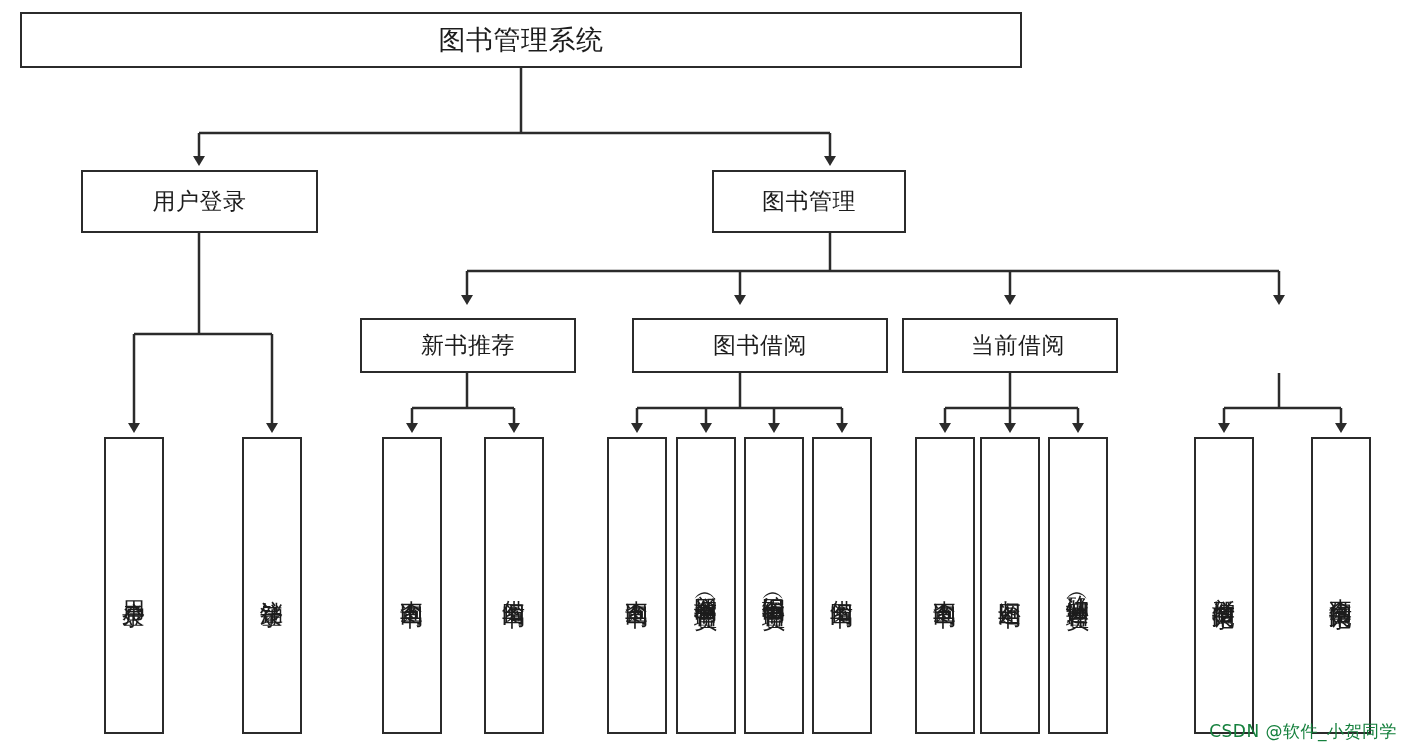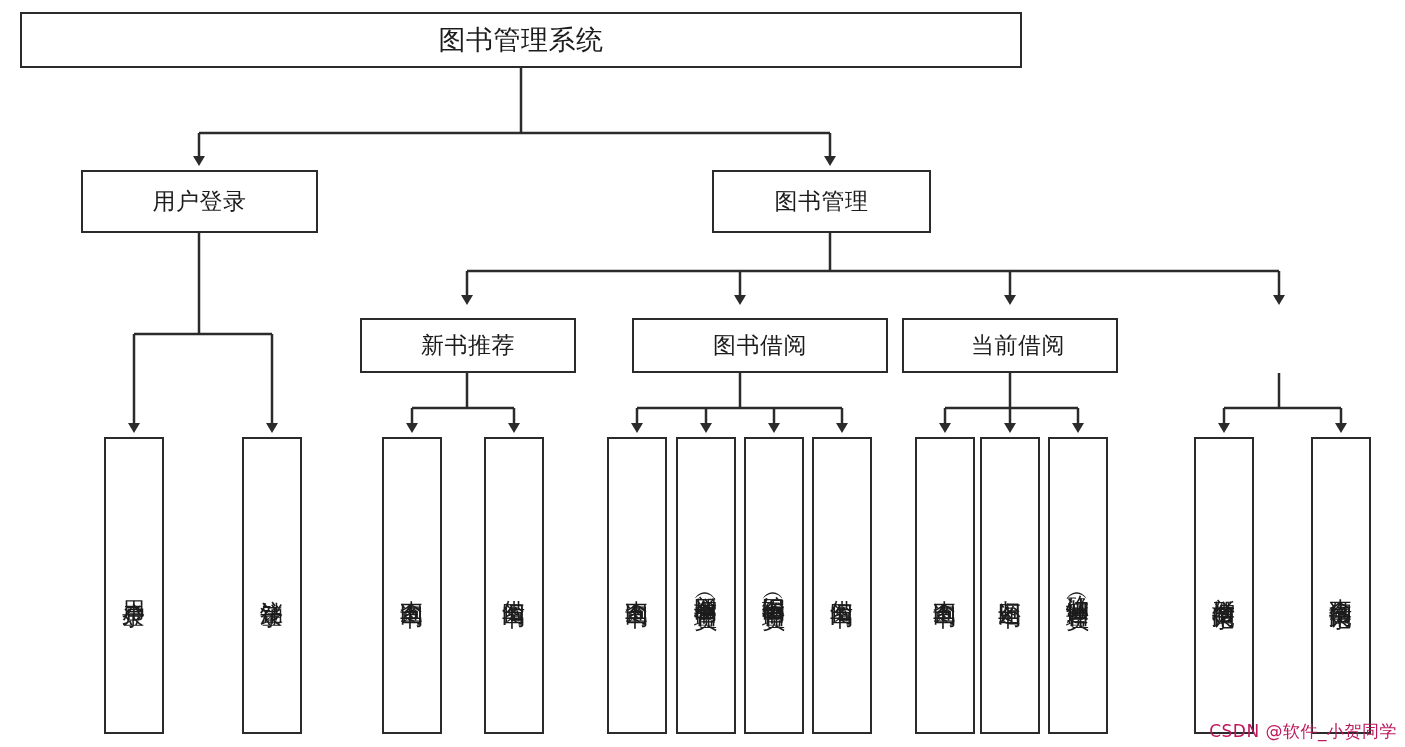--- a/index.html
+++ b/index.html
@@ -60,21 +60,21 @@
     line-height: 1.05;
     letter-spacing: 2px;
     white-space: nowrap;
     max-height: 280px;
   }
   #watermark {
     position: absolute;
     right: 8px;
     bottom: 4px;
     font-size: 17px;
-    color: #be185d;
+    color: #15803d;
     letter-spacing: 0.5px;
     white-space: nowrap;
     pointer-events: none;
   }
 </style>
 </head>
 <body>
 
 <div id="canvas">
 
@@ -128,21 +128,21 @@
     </g>
   </svg>
 
   <div class="node h" id="node-root" style="left:20px; top:12px; width:1002px; height:56px;">
     <span class="label">图书管理系统</span>
   </div>
 
   <div class="node h" style="left:81px; top:170px; width:237px; height:63px;">
     <span class="label">用户登录</span>
   </div>
-  <div class="node h" style="left:712px; top:170px; width:219px; height:63px;">
+  <div class="node h" style="left:712px; top:170px; width:194px; height:63px;">
     <span class="label">图书管理</span>
   </div>
 
   <div class="node h" style="left:360px; top:318px; width:216px; height:55px;">
     <span class="label">新书推荐</span>
   </div>
   <div class="node h" style="left:632px; top:318px; width:256px; height:55px;">
     <span class="label">图书借阅</span>
   </div>
   <div class="node h" style="left:902px; top:318px; width:216px; height:55px;padding-left:16px;">

